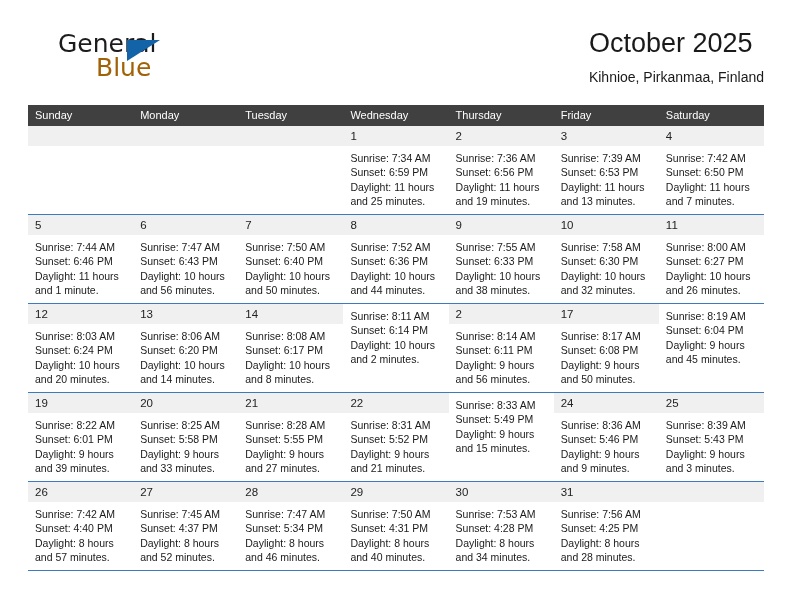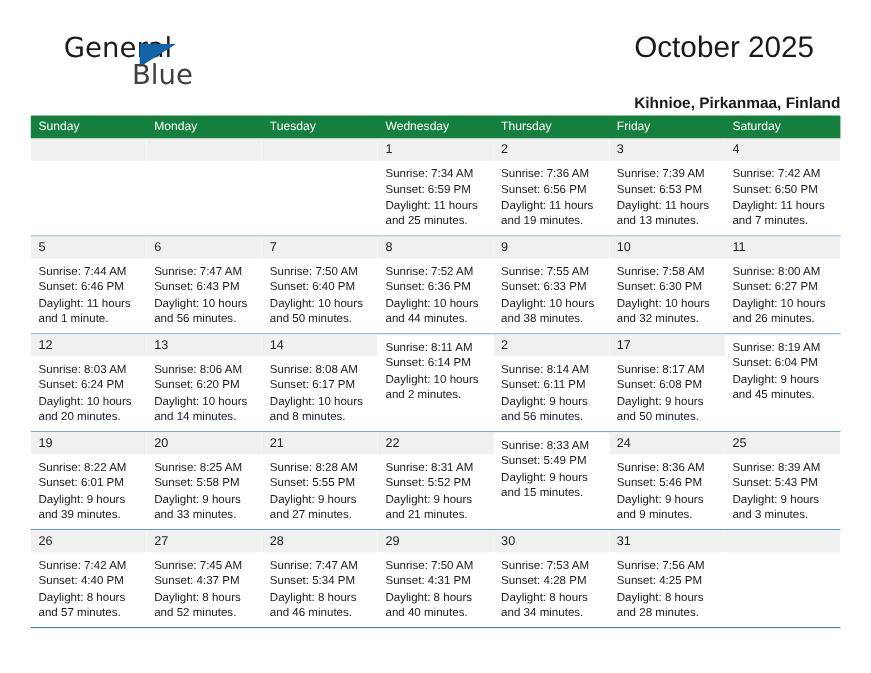--- a/index.html
+++ b/index.html
@@ -47,25 +47,24 @@
     font-family: "DejaVu Sans", sans-serif;
     font-weight: 400;
     line-height: 28px;
     margin-left: 24px;
   }
   .brand-blue {
     position: absolute;
     left: 62px;
     top: 24px;
     font-size: 25px;
-    color: #404040;
+    color: #a16207;
     font-family: "DejaVu Sans", sans-serif;
     font-weight: 400;
     line-height: 28px;
-    margin-left: 24px;
   }
   .brand-triangle {
     position: absolute;
     left: 93px;
     top: 10px;
     width: 0;
     height: 0;
     border-left: 33px solid #1263a8;
     border-bottom: 21px solid transparent;
   }
@@ -77,38 +76,38 @@
     text-align: left;
   }
   .cal-title {
     font-size: 27px;
     font-weight: 400;
     color: #1a1a1a;
     line-height: 34px;
     white-space: nowrap;
   }
   .cal-subtitle {
-    margin-top: 24px;
+    margin-top: 8px;
     font-size: 14px;
-    font-weight: 700;
+    font-weight: 400;
     color: #1a1a1a;
     line-height: 18px;
     white-space: nowrap;
   }
 
   
   .calendar {
     position: absolute;
     left: 28px;
     top: 105px;
     width: 736px;
   }
   .weekday-row {
     display: flex;
-    background: #15803d;
+    background: #404040;
     height: 21px;
     align-items: center;
   }
   .weekday {
     flex: 1 1 0;
     box-sizing: border-box;
     padding-left: 7px;
     font-size: 11px;
     color: #ffffff;
     line-height: 13px;

